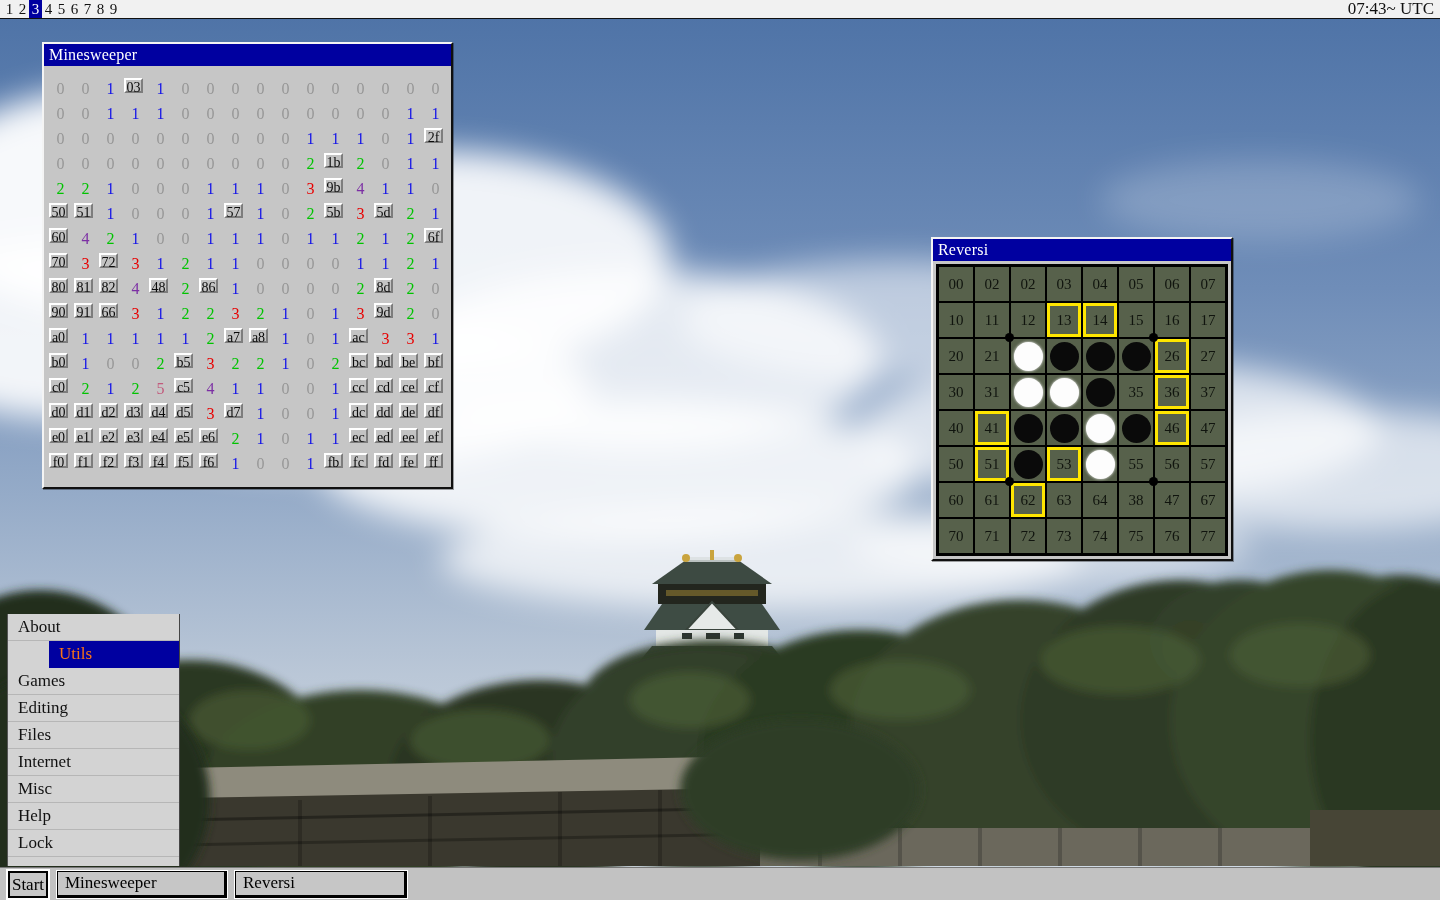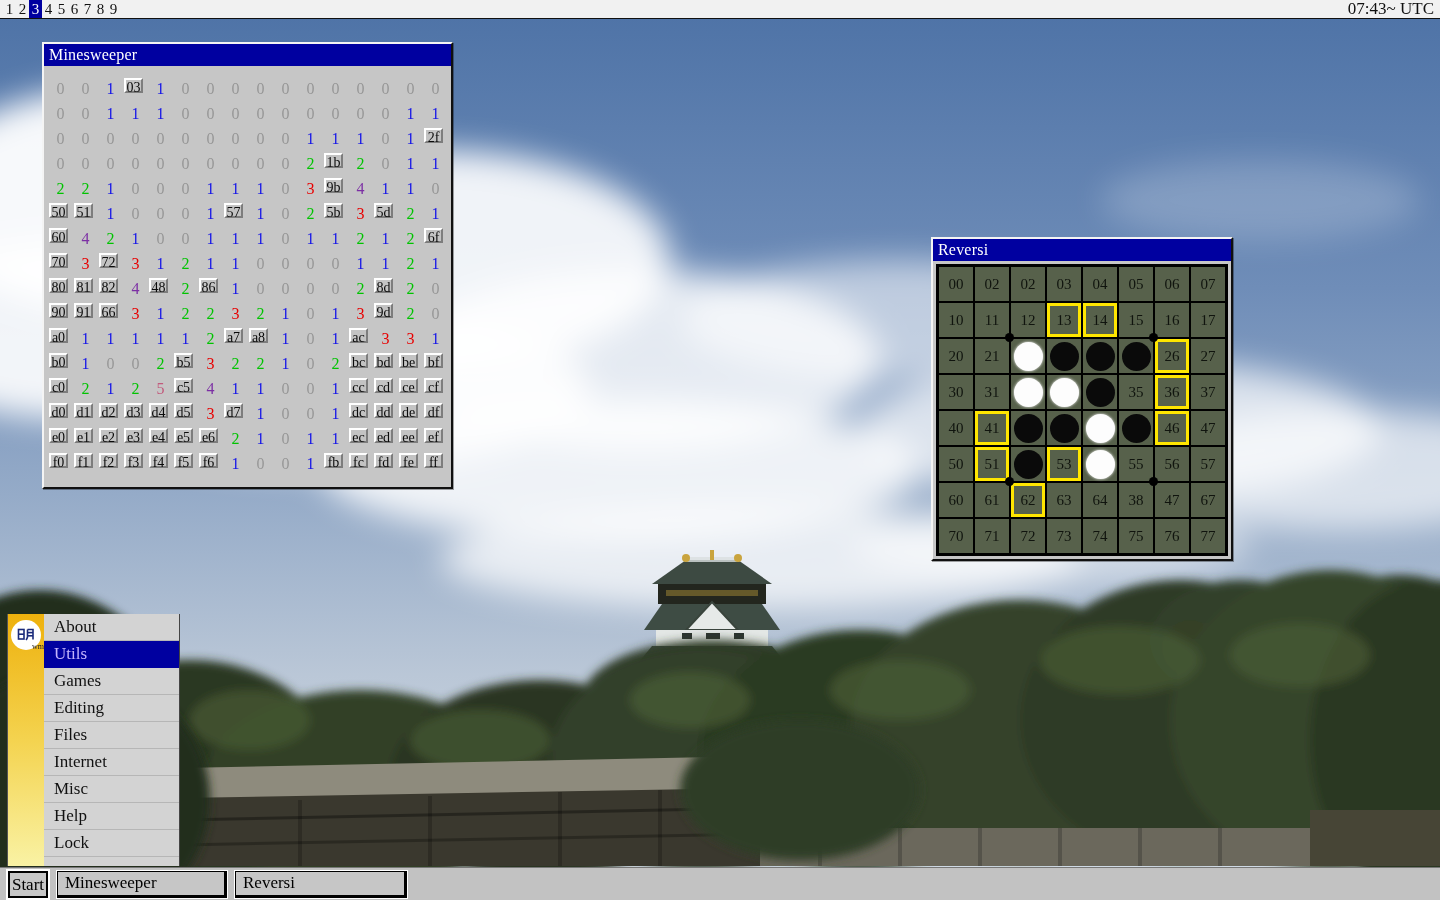--- a/index.html
+++ b/index.html
@@ -46,21 +46,21 @@
   
   #start-menu{position:absolute;left:8px;top:614px;width:171px;height:252px;display:flex;
               z-index:20;box-shadow:1px 0 0 #444, -1px 0 0 #555;}
   #menu-strip{width:36px;background:linear-gradient(#eeb10d,#f4d34f,#f9f2a4);position:relative;}
   #logo-circle{position:absolute;top:6px;left:3px;width:30px;height:30px;border-radius:50%;
                background:#fff;display:flex;align-items:center;justify-content:center;}
   #logo-sub{position:absolute;top:28px;left:24px;font-size:8px;color:#222;}
   #menu-items{flex:1;background:#d3d3d3;list-style:none;margin:0;padding:0;font-size:17px;}
   .menu-item{height:26px;line-height:26px;padding-left:10px;border-bottom:1px solid #b6b6b6;
              color:#111;cursor:pointer;}
-  .menu-item.active{background:var(--accent);color:#c4b5fd;border-bottom-color:var(--accent);}
+  .menu-item.active{background:var(--accent);color:#f97316;border-bottom-color:var(--accent);margin-left:41px;}
   
   #taskbar{position:absolute;left:0;bottom:0;width:100%;height:33px;background:#c2c2c2;
            border-top:1px solid #777;display:flex;align-items:center;gap:9px;
            padding-left:8px;box-sizing:border-box;z-index:30;}
   #start-button{width:40px;height:27px;background:#c6c6c6;border:2px solid #000;
                 outline:2px solid #fff;font-family:"Liberation Serif",serif;font-size:17px;
                 line-height:21px;padding:0;cursor:pointer;color:#000;}
   .task-button{height:27px;background:#c6c6c6;border:1px solid #000;border-right-width:3px;
                border-bottom-width:3px;outline:1px solid #fff;text-align:left;
                font-family:"Liberation Serif",serif;font-size:17px;padding:0 0 0 7px;
@@ -645,35 +645,20 @@
           <span>77</span>
         </div>
         <div class="star-dot" style="left: 67px; top: 67px;"></div>
         <div class="star-dot" style="left: 211px; top: 67px;"></div>
         <div class="star-dot" style="left: 67px; top: 211px;"></div>
         <div class="star-dot" style="left: 211px; top: 211px;"></div>
       </div>
   </div>
 
   <div id="start-menu">
-    <div id="menu-strip">
-      <div id="logo-circle">
-        <svg width="18" height="18" viewBox="0 0 18 18">
-          <g stroke="#1a2a7a" fill="none" stroke-width="1.6">
-            <rect x="1.5" y="3.5" width="5.5" height="9.5"></rect>
-            <line x1="1.5" y1="8.2" x2="7" y2="8.2"></line>
-            <path d="M10.5 3.5 h5.5 v10"></path>
-            <path d="M10.5 3.5 v7.5 q-0.5 2 -1.5 3"></path>
-            <line x1="10.5" y1="6.6" x2="16" y2="6.6"></line>
-            <line x1="10.5" y1="9.8" x2="16" y2="9.8"></line>
-          </g>
-        </svg>
-      </div>
-      <span id="logo-sub">wm</span>
-    </div>
     <ul id="menu-items">
         <li class="menu-item">About</li>
         <li class="menu-item active">Utils</li>
         <li class="menu-item">Games</li>
         <li class="menu-item">Editing</li>
         <li class="menu-item">Files</li>
         <li class="menu-item">Internet</li>
         <li class="menu-item">Misc</li>
         <li class="menu-item">Help</li>
         <li class="menu-item">Lock</li>

